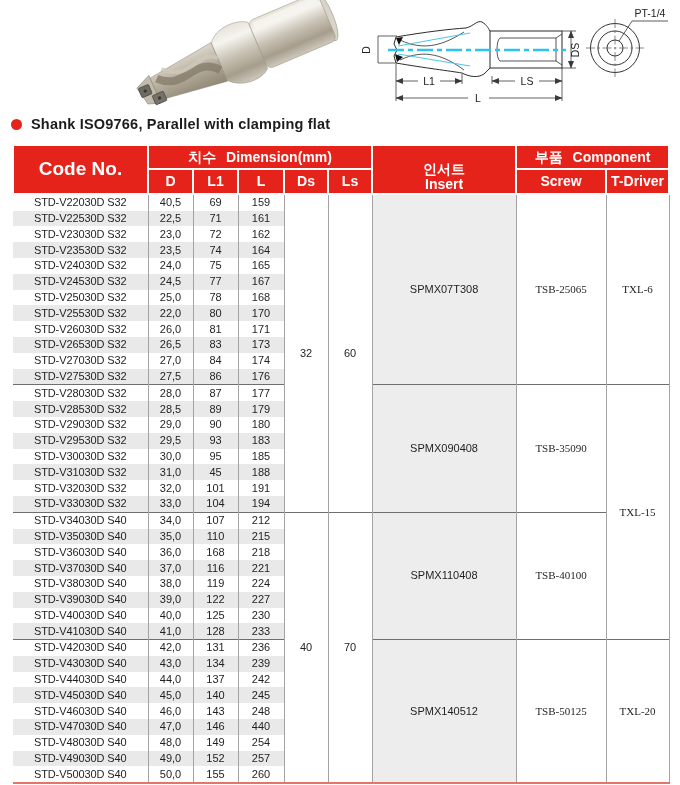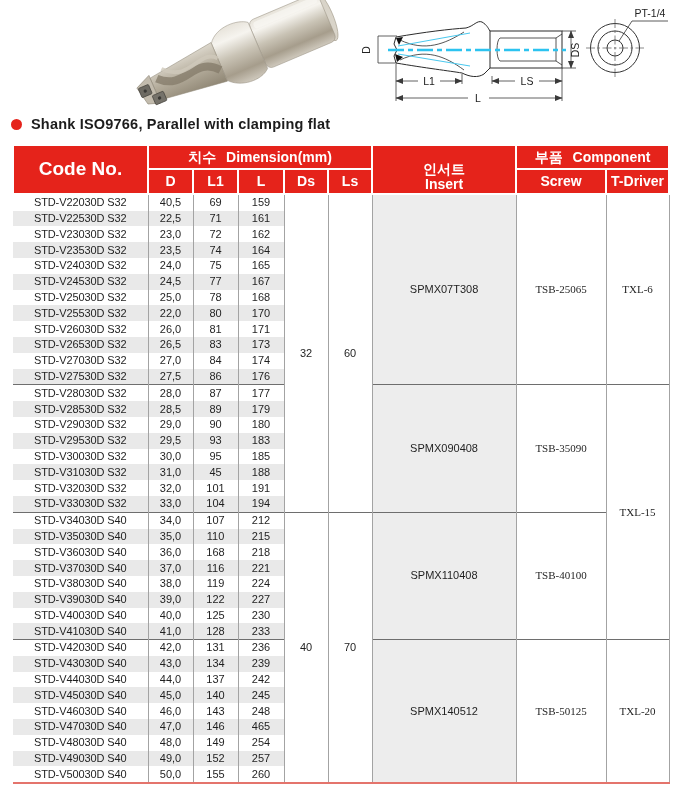--- a/index.html
+++ b/index.html
@@ -383,21 +383,21 @@
       <tr>
         <td class="col-code">STD-V46030D S40</td>
         <td class="col-d">46,0</td>
         <td class="col-l1">143</td>
         <td class="col-l">248</td>
       </tr>
       <tr class="stripe">
         <td class="col-code">STD-V47030D S40</td>
         <td class="col-d">47,0</td>
         <td class="col-l1">146</td>
-        <td class="col-l">465</td>
+        <td class="col-l">440</td>
       </tr>
       <tr>
         <td class="col-code">STD-V48030D S40</td>
         <td class="col-d">48,0</td>
         <td class="col-l1">149</td>
         <td class="col-l">254</td>
       </tr>
       <tr class="stripe">
         <td class="col-code">STD-V49030D S40</td>
         <td class="col-d">49,0</td>

